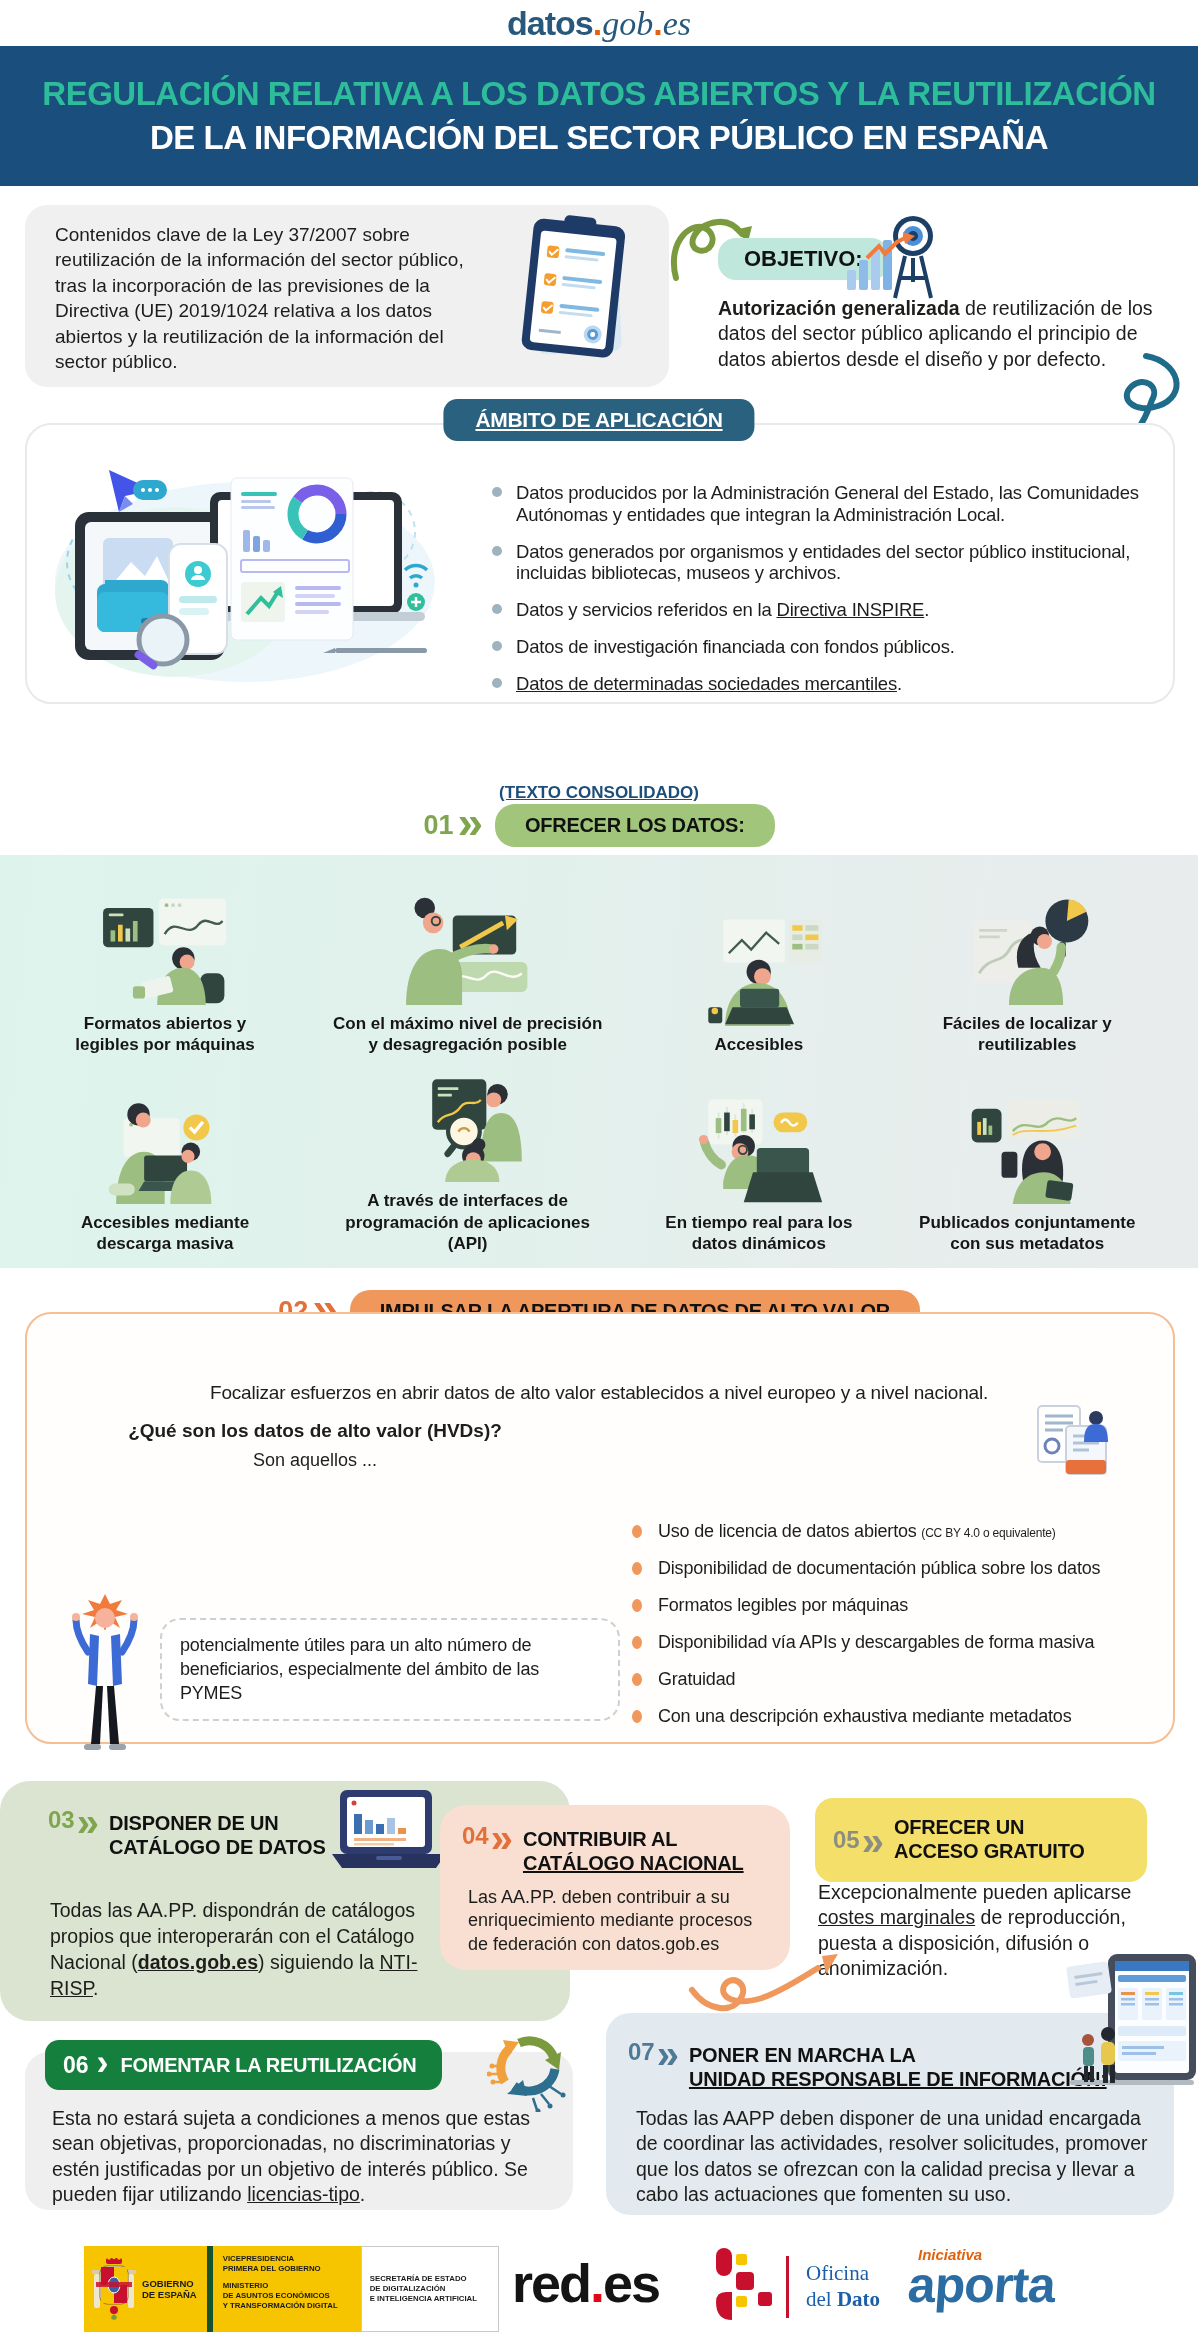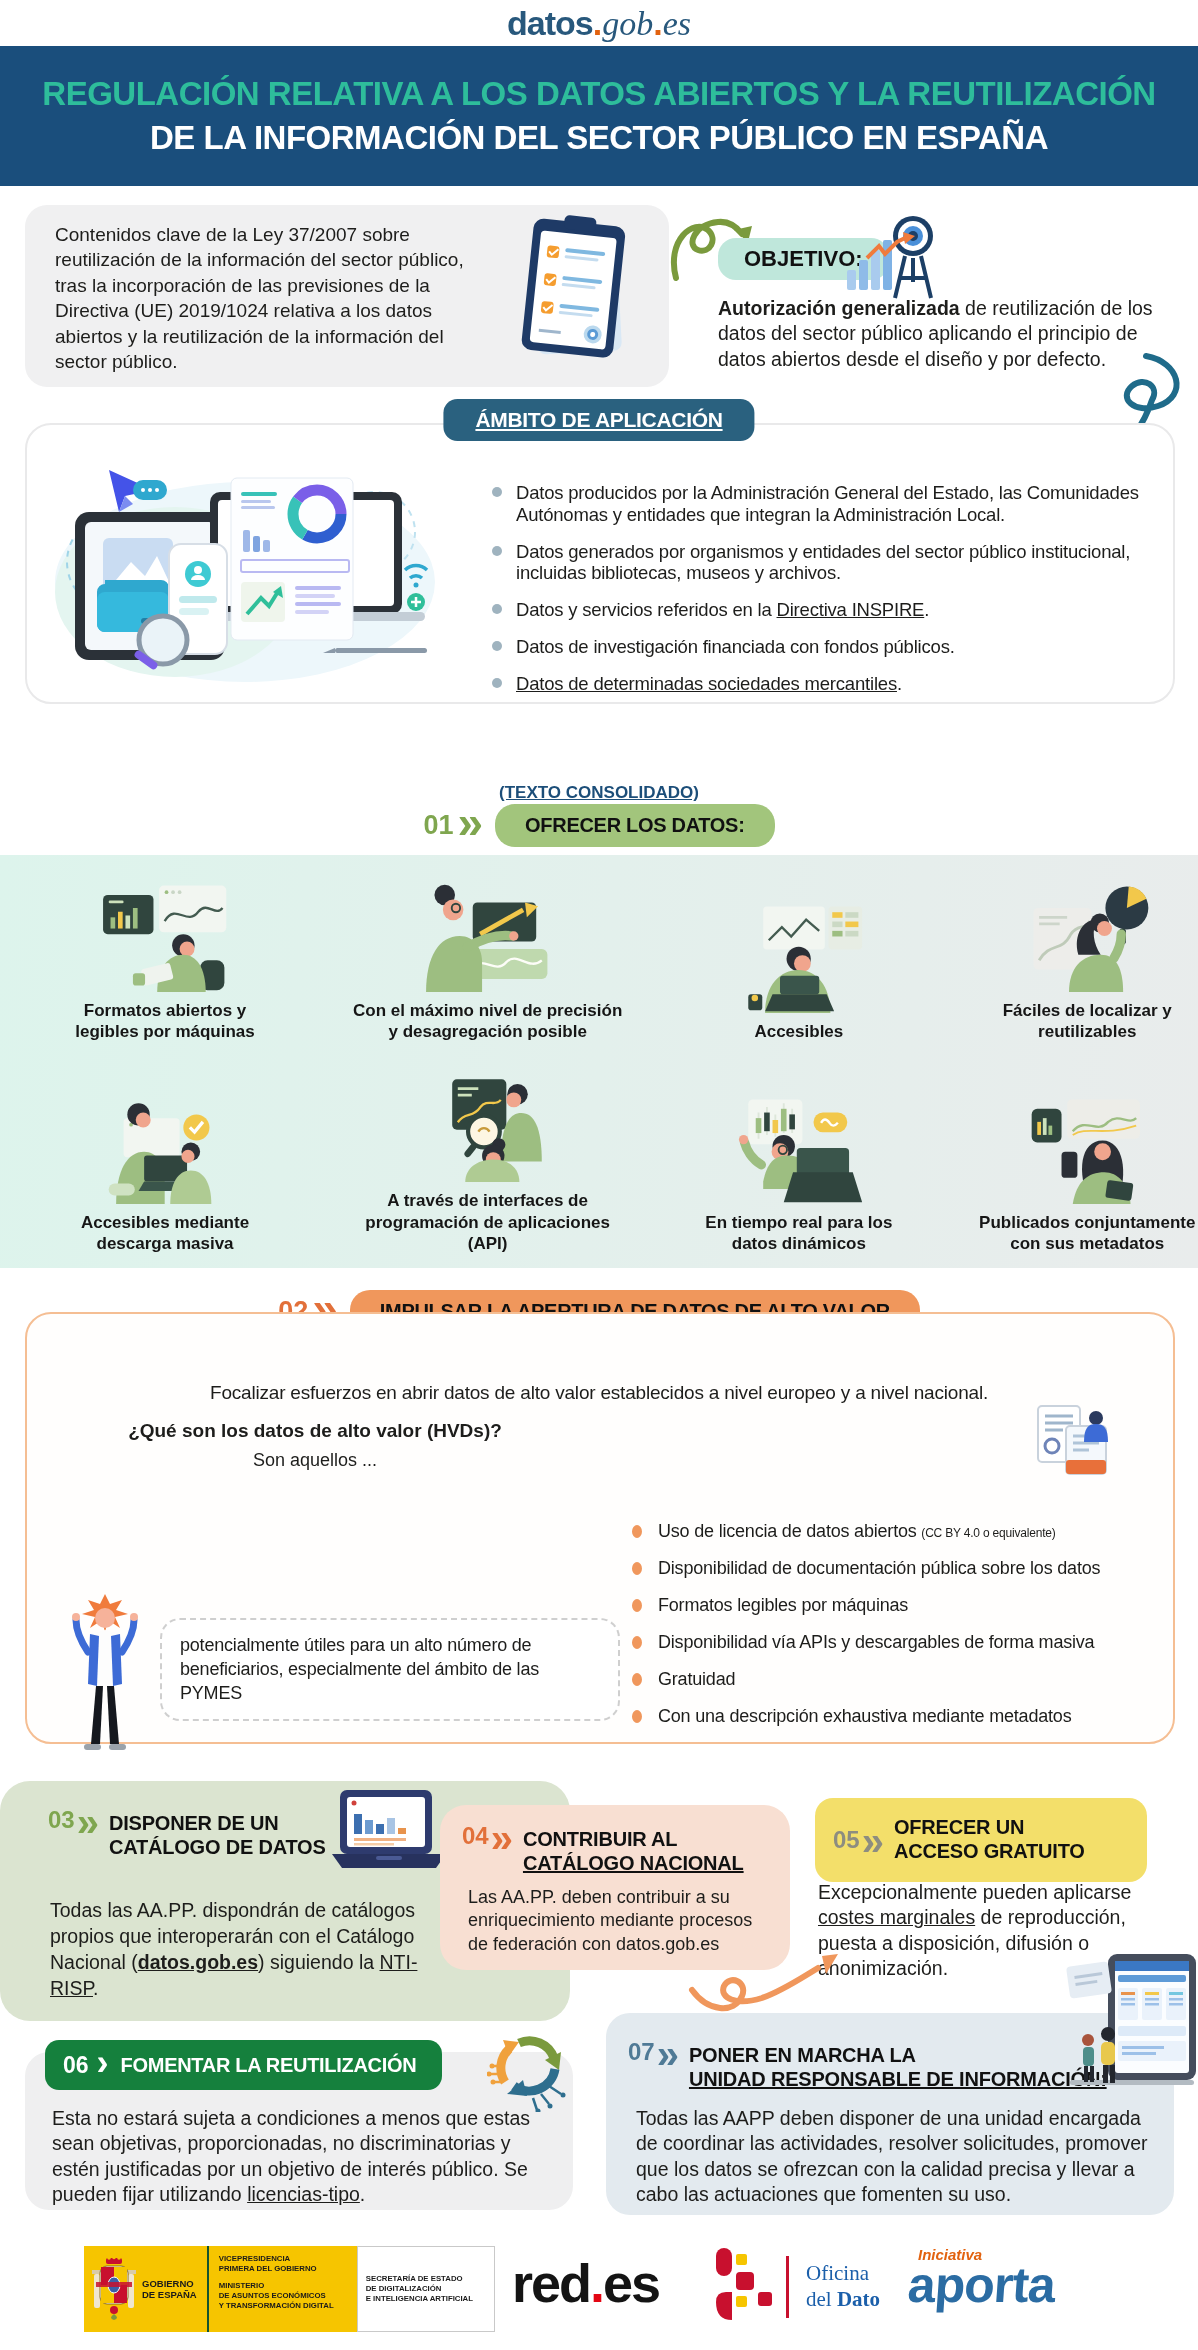--- a/index.html
+++ b/index.html
@@ -35,21 +35,21 @@
   .num{font-weight:bold;font-size:27px;}
   .chev{font-size:46px;font-weight:bold;line-height:0.7;margin:0 12px 6px 4px;}
   .sec-pill{border-radius:20px;padding:10px 30px;font-size:20px;font-weight:bold;color:#111;letter-spacing:-0.3px;}
   .row01{top:804px;}
   .g{color:#7FA64F;}
   .o{color:#E2703A;}
   .pill-green{background:#A2C57C;}
   .pill-orange{background:#F0975C;}
   
   .band01{top:855px;left:0;width:1198px;height:413px;background:linear-gradient(95deg,#DDF4EC 0%,#E9ECEC 100%);}
-  .grid01{position:absolute;inset:10px 28px 6px 28px;display:grid;grid-template-columns:24% 29% 22% 25%;grid-template-rows:1fr 1fr;gap:20px;}
+  .grid01{position:absolute;inset:10px 28px 6px 28px;display:grid;grid-template-columns:24% 29% 22% 25%;grid-template-rows:1fr 1fr;}
   .cell{display:flex;flex-direction:column;align-items:center;justify-content:flex-end;padding-bottom:8px;}
   .cell svg{height:112px;margin-bottom:8px;}
   .cell-label{font-size:17px;font-weight:bold;text-align:center;line-height:1.25;color:#161616;}
   
   .row02{top:1290px;}
   .box02{left:25px;top:1312px;width:1146px;height:428px;border:2px solid #F5BE93;border-radius:26px;background:#FFFEFD;}
   .s02-intro{top:1382px;left:0;width:100%;text-align:center;font-size:19px;letter-spacing:-0.2px;}
   .s02-lh{left:90px;top:1420px;width:450px;text-align:center;font-size:19px;font-weight:bold;}
   .s02-ls{left:90px;top:1450px;width:450px;text-align:center;font-size:18px;}
   .bubble{border:2px dashed #CFCFCF;border-radius:20px;padding:14px 18px;font-size:18px;line-height:1.32;letter-spacing:-0.2px;background:#fff;}
@@ -82,21 +82,21 @@
   .s06-text{left:52px;top:2106px;width:505px;font-size:19.5px;line-height:1.3;}
   .blue-box{left:606px;top:2013px;width:568px;height:202px;background:#E3EAEF;border-radius:24px;}
   .b{color:#4F7A96;}
   .s07-head{left:628px;top:2038px;display:flex;z-index:2;}
   .s07-text{left:636px;top:2106px;width:512px;font-size:19.5px;line-height:1.3;}
   
   .gov{left:84px;top:2246px;height:86px;display:flex;}
   .gov-yellow{background:#F6C500;display:flex;}
   .gov-col1{display:flex;align-items:center;padding:4px 10px 4px 8px;}
   .gov-name{font-size:9.5px;font-weight:bold;line-height:1.2;color:#1a1a1a;margin-left:6px;}
-  .gov-col2{border-left:2px solid #14532d;padding:8px 10px;width:128px;}
+  .gov-col2{border-left:6px solid #14532d;padding:8px 10px;width:128px;}
   .gov-small{font-size:7.8px;font-weight:bold;line-height:1.25;color:#1a1a1a;}
   .gov-col3{background:#fff;border:1px solid #C9C9C9;width:120px;display:flex;flex-direction:column;justify-content:center;padding:0 8px;}
   .redes{left:512px;top:2252px;font-size:54px;font-weight:bold;letter-spacing:-2px;color:#141414;}
   .redes .rdot{color:#E30613;}
   .ofi-text{left:806px;top:2260px;font-family:"Liberation Serif",serif;color:#1B5FAA;font-size:21px;line-height:1.25;}
   .aporta{left:908px;top:2246px;}
   .aporta .lab{color:#E2620F;font-size:15px;font-weight:bold;font-style:italic;margin-left:10px;}
   .aporta .nm{color:#2B6CA3;font-size:50px;font-weight:bold;letter-spacing:-1px;transform:skewX(-4deg);display:inline-block;line-height:0.9;}
 </style>
 </head>

